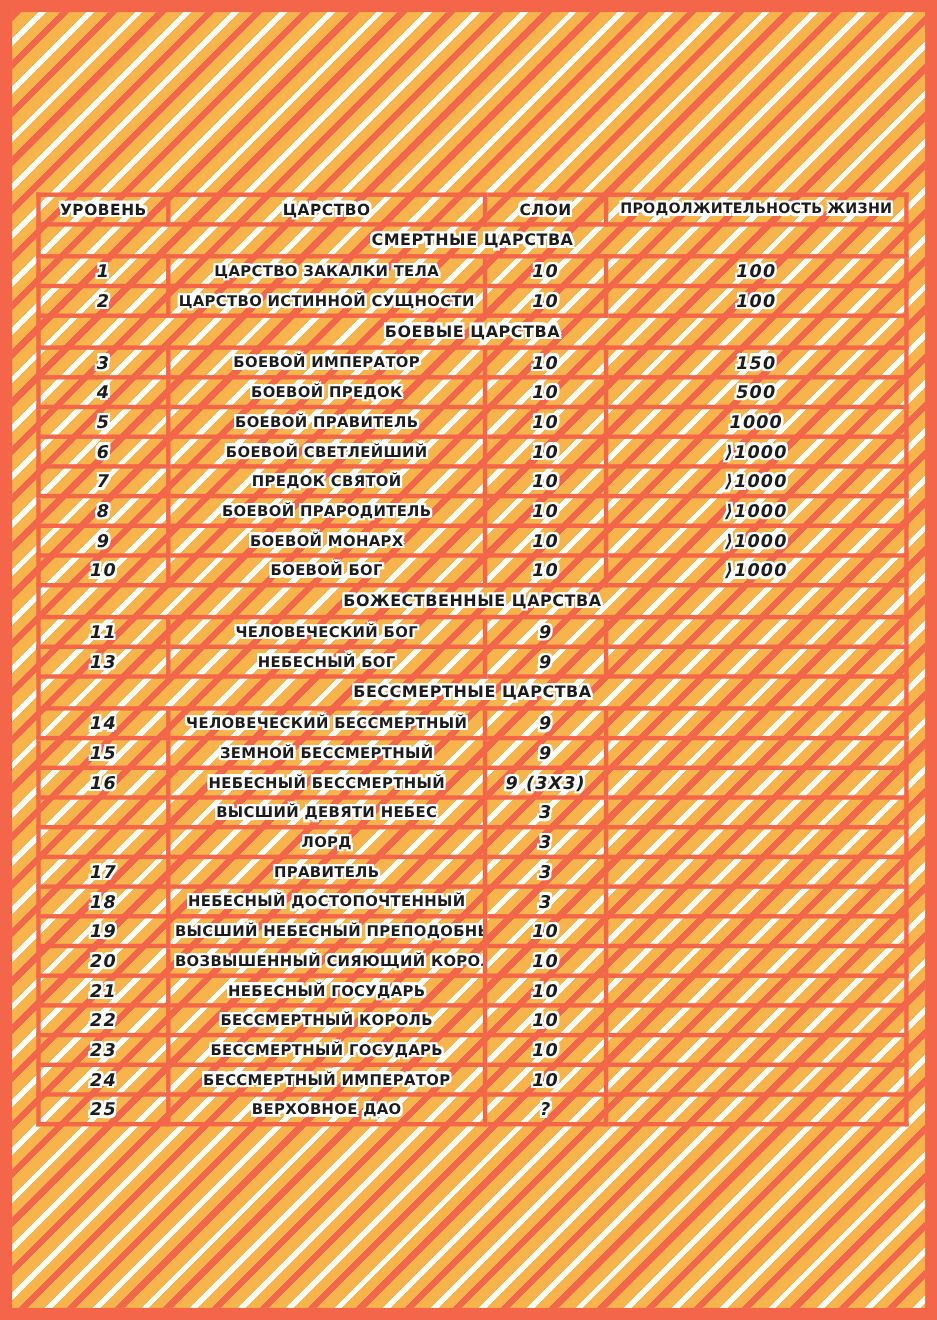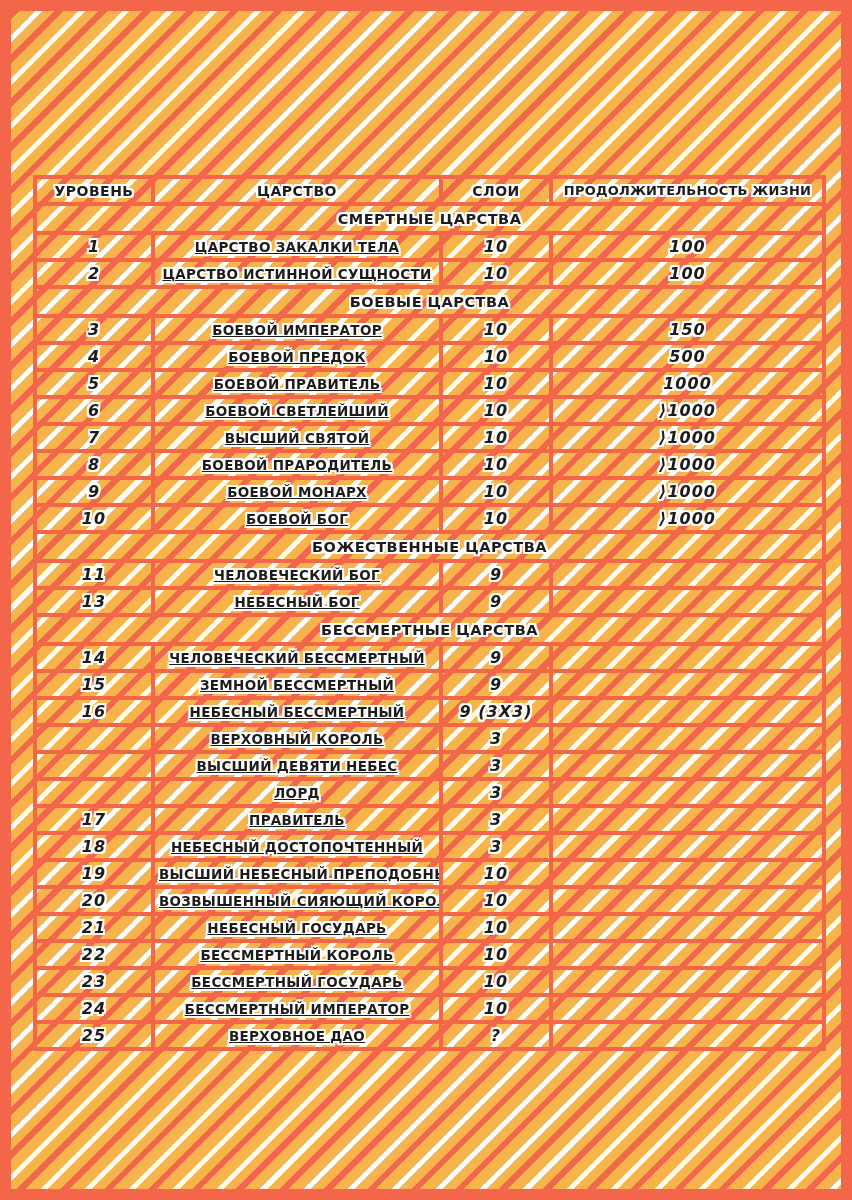--- a/index.html
+++ b/index.html
@@ -65,21 +65,20 @@
   }
   td.section {
     height: 25px;
     font-size: 14.5px;
     letter-spacing: 0.5px;
   }
   td.realm-cell {
     height: 23px;
     font-size: 13.5px;
     letter-spacing: 0.3px;
-    text-decoration: underline;
   }
   td.num {
     height: 23px;
     font-size: 16px;
     font-style: italic;
     letter-spacing: 1px;
   }
 </style>
 </head>
 <body>
@@ -138,21 +137,21 @@
           <td class="num">1000</td>
         </tr>
         <tr>
           <td class="num">6</td>
           <td class="realm-cell">БОЕВОЙ СВЕТЛЕЙШИЙ</td>
           <td class="num">10</td>
           <td class="num">⟩1000</td>
         </tr>
         <tr>
           <td class="num">7</td>
-          <td class="realm-cell">ВЫСШИЙ СВЯТОЙ</td>
+          <td class="realm-cell">ПРЕДОК СВЯТОЙ</td>
           <td class="num">10</td>
           <td class="num">⟩1000</td>
         </tr>
         <tr>
           <td class="num">8</td>
           <td class="realm-cell">БОЕВОЙ ПРАРОДИТЕЛЬ</td>
           <td class="num">10</td>
           <td class="num">⟩1000</td>
         </tr>
         <tr>
@@ -194,26 +193,20 @@
         <tr>
           <td class="num">15</td>
           <td class="realm-cell">ЗЕМНОЙ БЕССМЕРТНЫЙ</td>
           <td class="num">9</td>
           <td class="num"></td>
         </tr>
         <tr>
           <td class="num">16</td>
           <td class="realm-cell">НЕБЕСНЫЙ БЕССМЕРТНЫЙ</td>
           <td class="num">9 (3Х3)</td>
-          <td class="num"></td>
-        </tr>
-        <tr>
-          <td class="num"></td>
-          <td class="realm-cell">ВЕРХОВНЫЙ КОРОЛЬ</td>
-          <td class="num">3</td>
           <td class="num"></td>
         </tr>
         <tr>
           <td class="num"></td>
           <td class="realm-cell">ВЫСШИЙ ДЕВЯТИ НЕБЕС</td>
           <td class="num">3</td>
           <td class="num"></td>
         </tr>
         <tr>
           <td class="num"></td>

